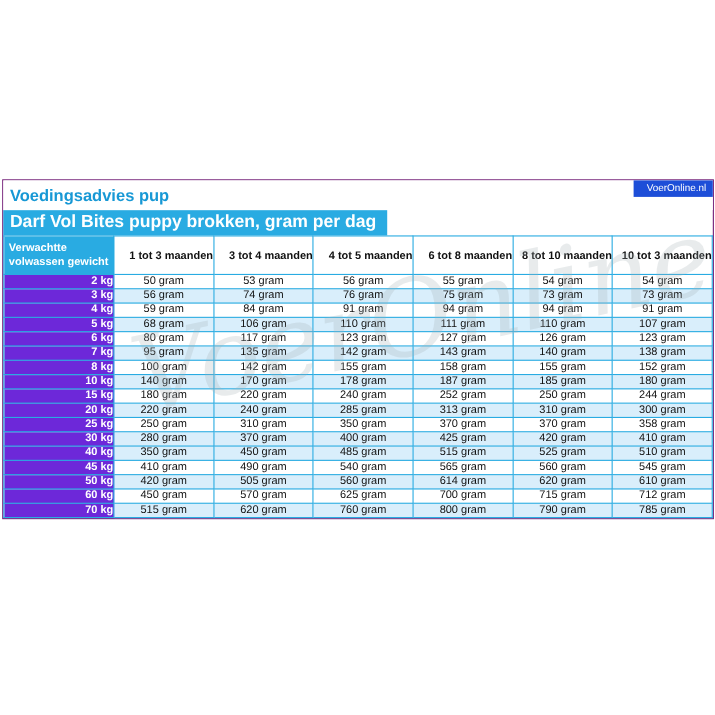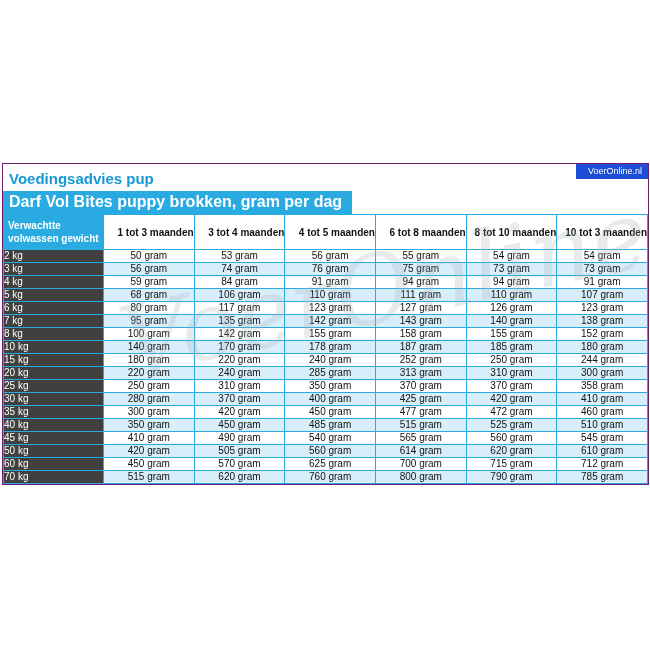--- a/index.html
+++ b/index.html
@@ -73,24 +73,24 @@
     background: #ffffff;
     color: #111111;
     text-align: right;
     vertical-align: middle;
     padding-left: 4px;
     font-weight: bold;
     font-size: 10px;
     height: 34px;
   }
   tbody th.weight {
-    background: #404040;
+    background: #6d28d9;
     color: #ffffff;
-    font-weight: normal;
-    text-align: left;
+    font-weight: bold;
+    text-align: right;
     height: 12px;
     line-height: 12px;
   }
   tbody td {
     text-align: center;
     color: #111111;
     background: #ffffff;
     height: 12px;
     line-height: 12px;
   }
@@ -251,29 +251,20 @@
         </tr>
         <tr class="alt">
           <th class="weight">30 kg</th>
           <td>280 gram</td>
           <td>370 gram</td>
           <td>400 gram</td>
           <td>425 gram</td>
           <td>420 gram</td>
           <td>410 gram</td>
         </tr>
-        <tr>
-          <th class="weight">35 kg</th>
-          <td>300 gram</td>
-          <td>420 gram</td>
-          <td>450 gram</td>
-          <td>477 gram</td>
-          <td>472 gram</td>
-          <td>460 gram</td>
-        </tr>
         <tr class="alt">
           <th class="weight">40 kg</th>
           <td>350 gram</td>
           <td>450 gram</td>
           <td>485 gram</td>
           <td>515 gram</td>
           <td>525 gram</td>
           <td>510 gram</td>
         </tr>
         <tr>

